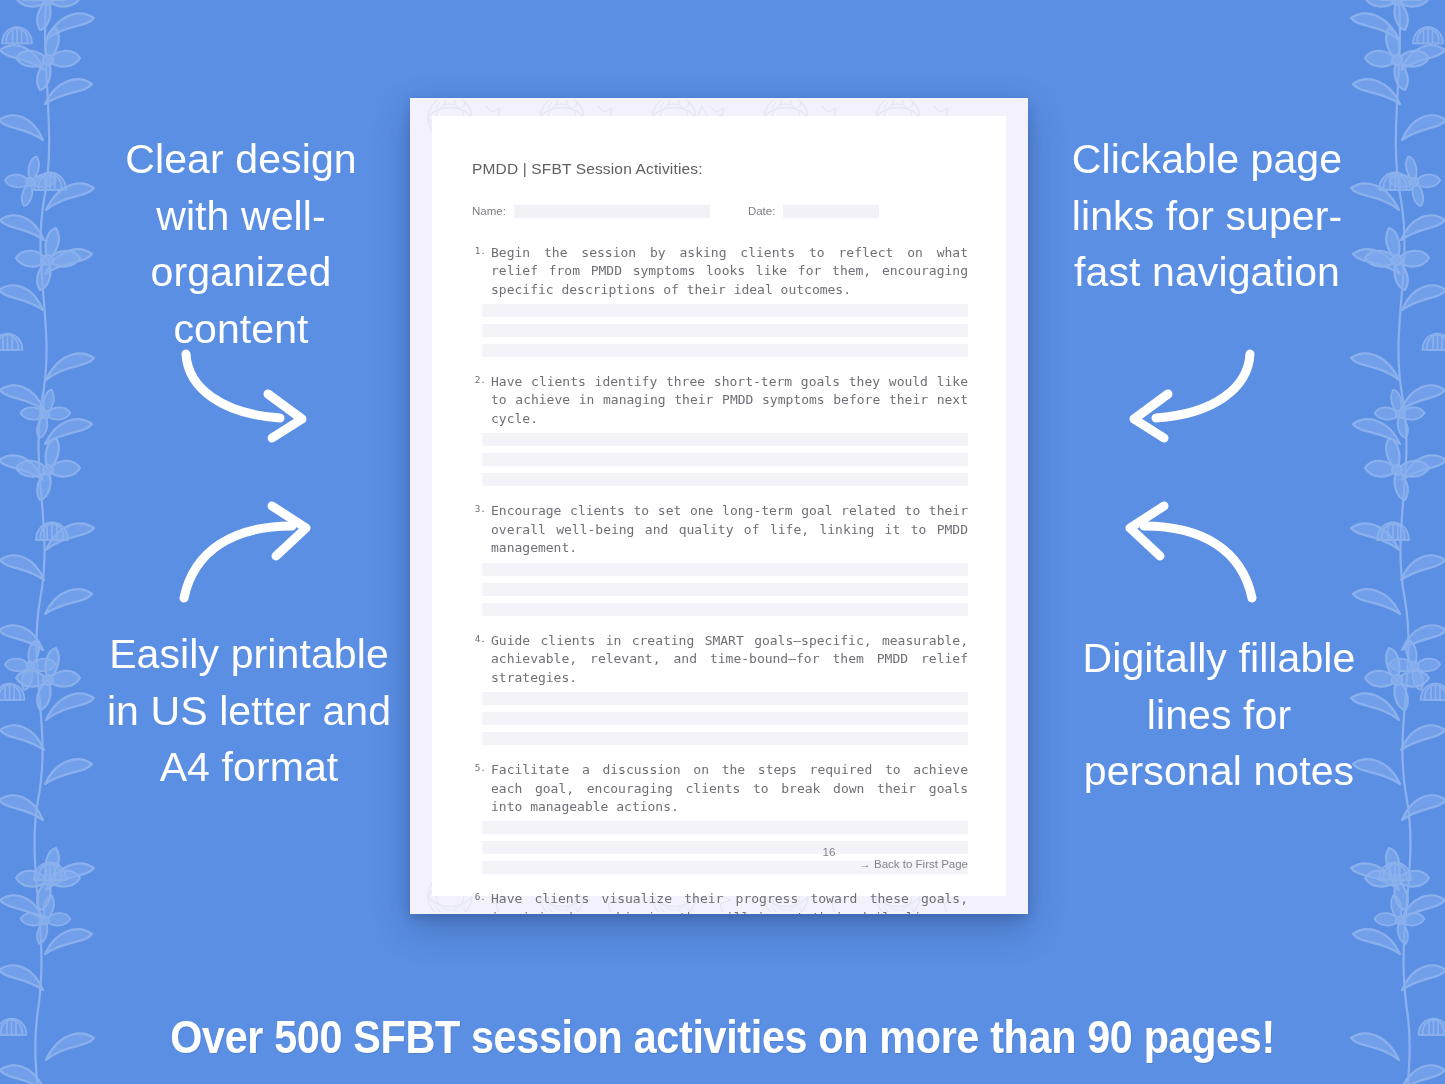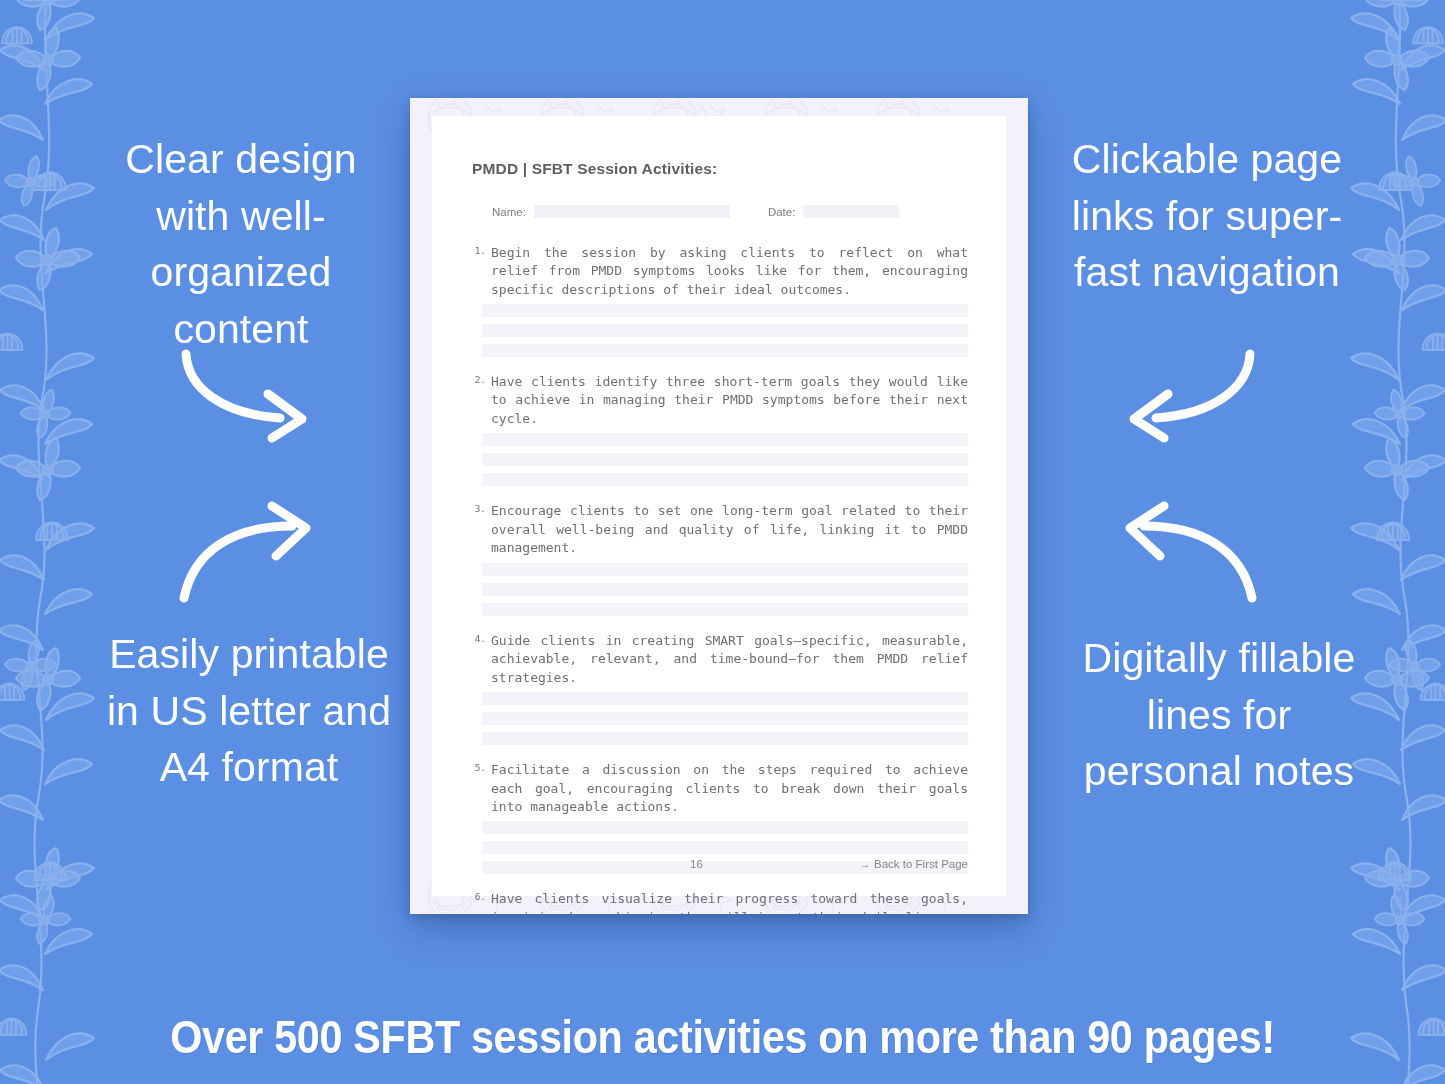--- a/index.html
+++ b/index.html
@@ -65,25 +65,25 @@
     width:574px; height:780px;
     background:#ffffff;
   }
 
   .doc-inner { padding:40px 38px 0 40px; }
 
   .doc-title {
     color:#5f5f63;
     font-size:15.5px;
     line-height:1.72;
-    font-weight:700;
+    font-weight:400;
     letter-spacing:.15px;
   }
 
-  .namedate { display:flex; align-items:flex-end; margin-top:22px;margin-left:20px; }
+  .namedate { display:flex; align-items:center; margin-top:22px; }
   .nd-label { color:#7d7d82; font-size:11.5px; }
   .nd-blank { height:13px; background:#f2f1f8; }
   .nd-name  { width:196px; margin-left:8px; }
   .nd-date  { width:96px;  margin-left:8px; }
   .nd-gap   { width:38px; }
 
   .items { margin-top:26px; }
   .item { margin-bottom:16px; }
   .item-row { display:flex; }
   .item-num {
@@ -103,21 +103,21 @@
     letter-spacing:0px;
   }
   .lines { margin-top:5px; padding-left:10px; }
   .fill-line { height:13px; background:#f4f3fa; margin-bottom:7px; }
   .fill-line:last-child { margin-bottom:0; }
 
   .doc-footer {
     position:absolute;
     left:40px; right:38px; bottom:26px;
     display:flex; align-items:center;
-    font-size:11.5px; color:#85858b;
+    font-size:11.5px; color:#85858b;flex-direction:column;
   }
   .pg-num { margin-left:218px; }
   .back-link { margin-left:auto; }
 
   
   .banner {
     position:absolute;
     left:0; right:0; bottom:20px;
     text-align:center;
     color:#ffffff;

